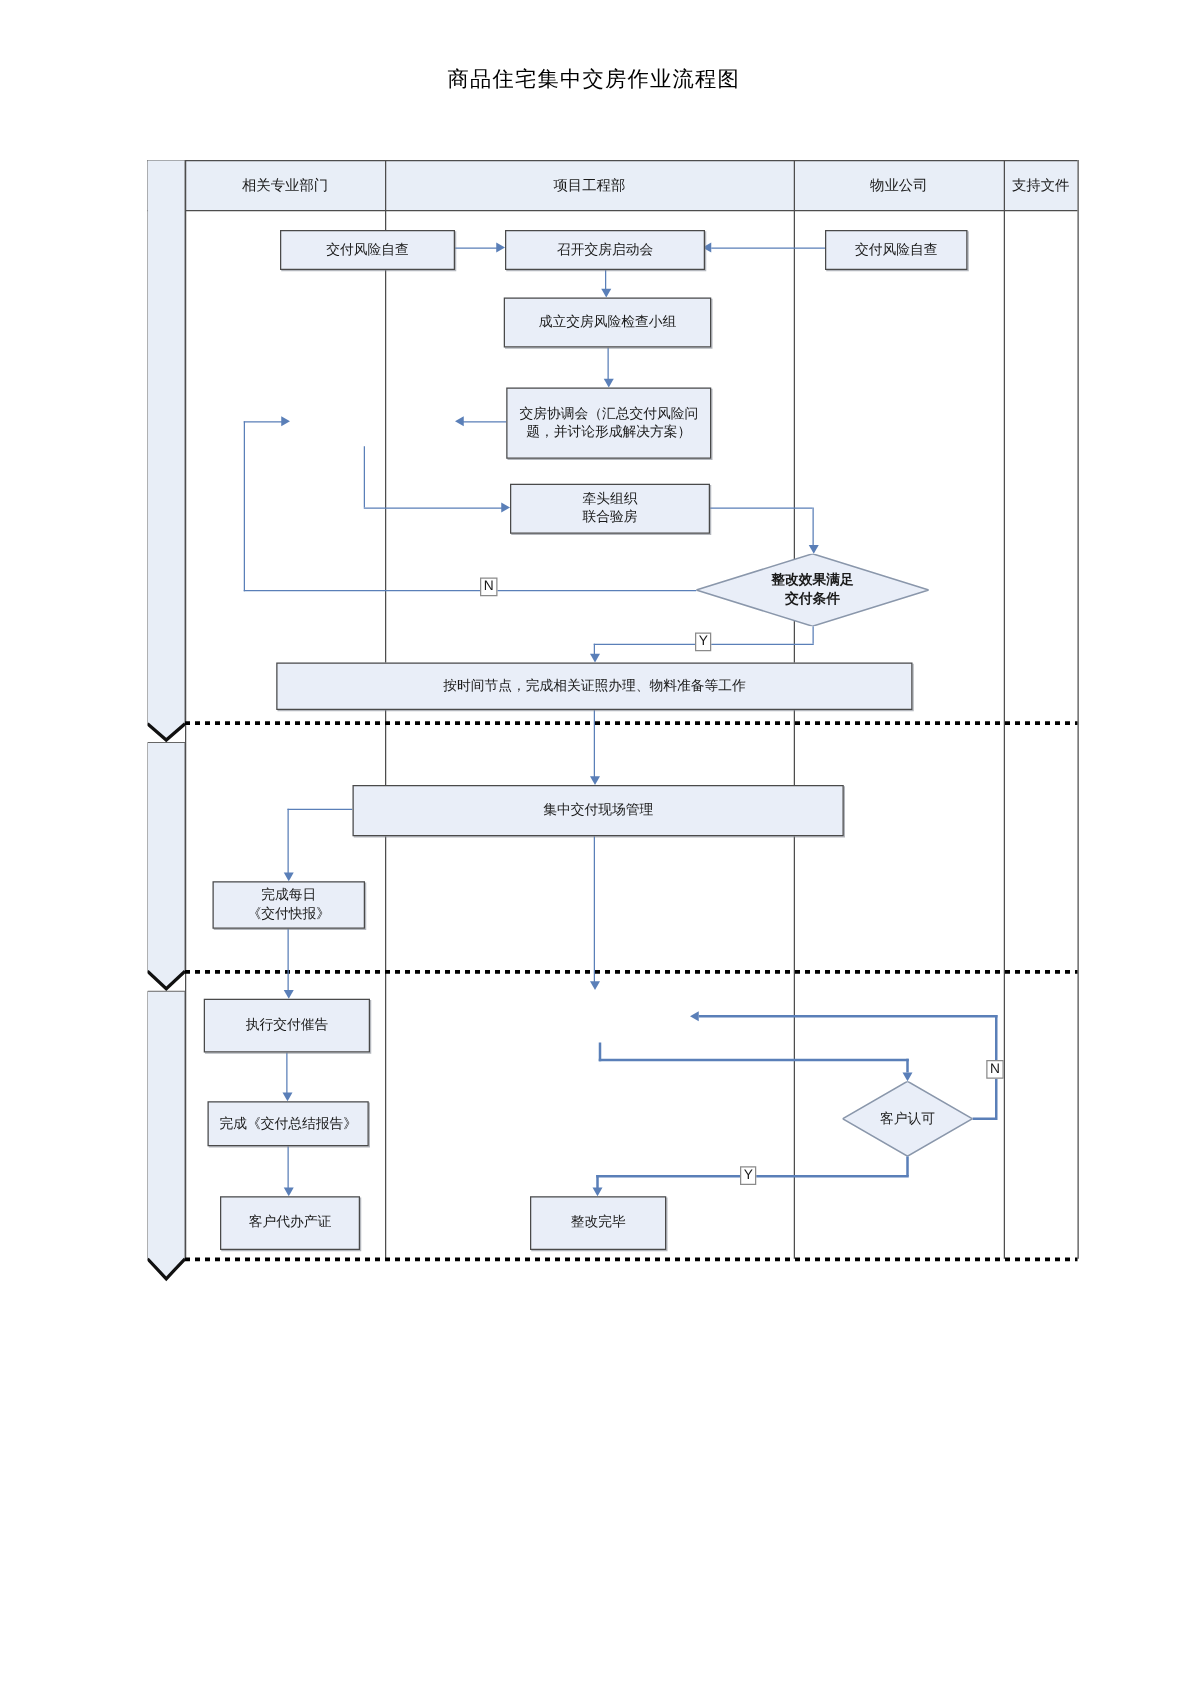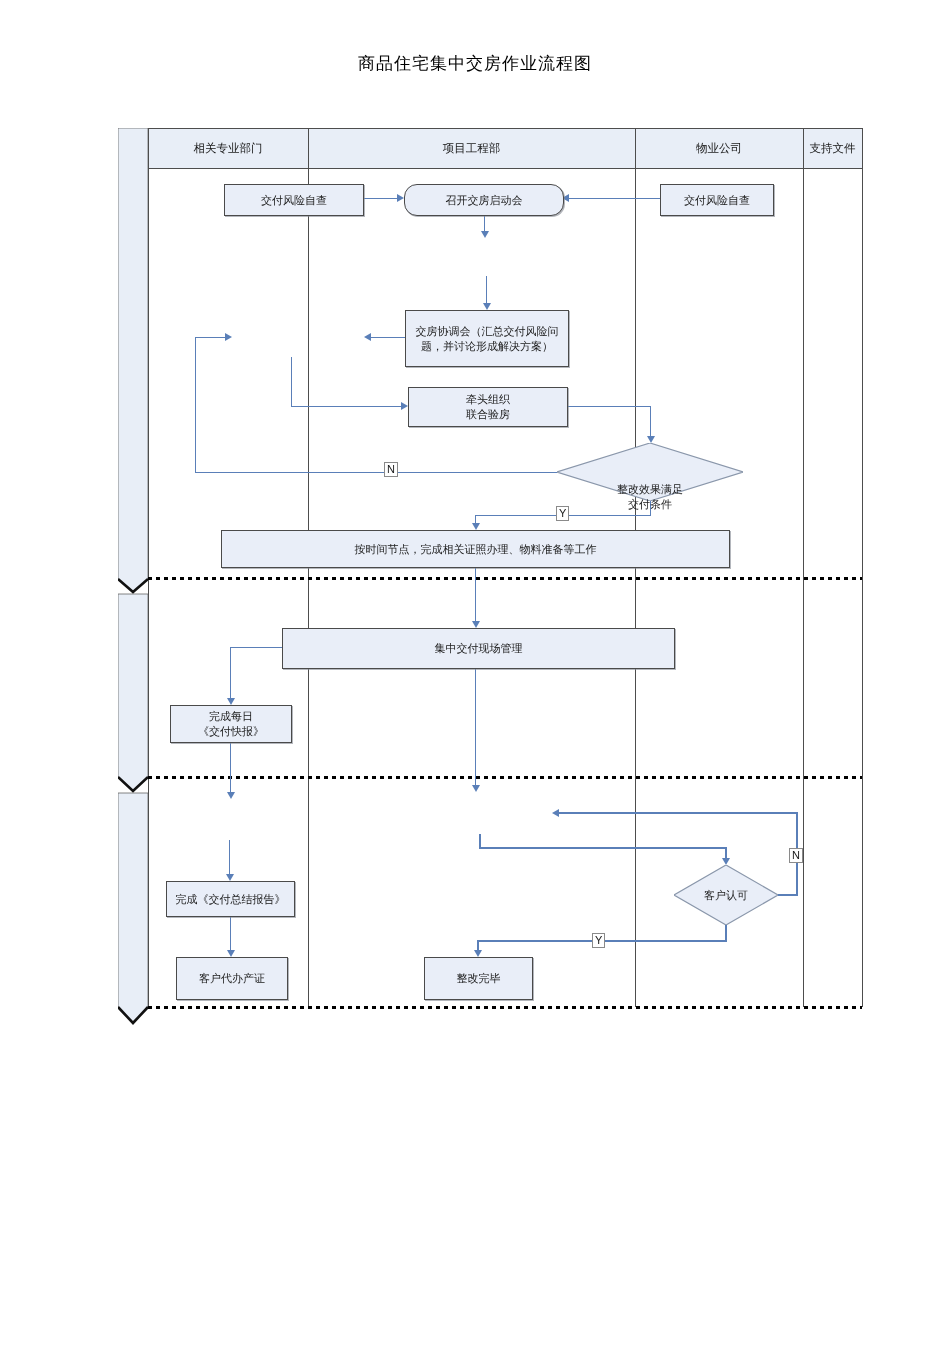--- a/index.html
+++ b/index.html
@@ -73,38 +73,40 @@
   <div class="lanehdr" style="left:148px;width:160px;">相关专业部门</div>
   <div class="lanehdr" style="left:308px;width:327px;">项目工程部</div>
   <div class="lanehdr" style="left:635px;width:168px;">物业公司</div>
   <div class="lanehdr" style="left:803px;width:59px;text-align:right;">支持文件</div>
 
   <div class="phase" style="left:125px;top:498px;">段阶备准付交</div>
   <div class="phase" style="left:125px;top:716px;">段阶付交</div>
   <div class="phase" style="left:124px;top:952px;font-size:15px;line-height:17px;width:18px;">后付交</div>
 
   <div class="node" style="left:224px;top:184px;width:138px;height:30px;">交付风险自查</div>
-  <div class="node" style="left:404px;top:184px;width:158px;height:30px;border-radius:13px;">召开交房启动会</div>
+  <div class="node" style="left:404px;top:184px;width:158px;height:30px;">召开交房启动会</div>
   <div class="node" style="left:660px;top:184px;width:112px;height:30px;">交付风险自查</div>
+  <div class="node" style="left:403px;top:238px;width:164px;height:38px;">成立交房风险检查小组</div>
   <div class="node" style="left:405px;top:310px;width:162px;height:55px;">交房协调会（汇总交付风险问
 题，并讨论形成解决方案）</div>
   <div class="node" style="left:221px;top:530px;width:507px;height:36px;">按时间节点，完成相关证照办理、物料准备等工作</div>
   <div class="node" style="left:408px;top:387px;width:158px;height:38px;">牵头组织
 联合验房</div>
   <div class="node" style="left:282px;top:628px;width:391px;height:39px;">集中交付现场管理</div>
   <div class="node" style="left:170px;top:705px;width:120px;height:36px;">完成每日
 《交付快报》</div>
+  <div class="node" style="left:163px;top:799px;width:131px;height:41px;">执行交付催告</div>
   <div class="node" style="left:166px;top:881px;width:127px;height:34px;text-align:center;">完成《交付总结报告》</div>
   <div class="node" style="left:176px;top:957px;width:110px;height:41px;">客户代办产证</div>
   <div class="node" style="left:424px;top:957px;width:107px;height:41px;">整改完毕</div>
 
   <svg class="dsvg" style="left:557px;top:443px;" width="186" height="58" viewBox="0 0 186 58">
     <polygon points="93,0 186,29 93,58 0,29" fill="#e9eef8" stroke="#8a97ab" stroke-width="1.2"></polygon>
   </svg>
-  <div class="dtext" style="left:557px;top:468px;width:186px;height:58px;">整改效果满足
+  <div class="dtext" style="left:557px;top:443px;width:186px;height:58px;font-weight:bold;">整改效果满足
 交付条件</div>
 
   <svg class="dsvg" style="left:674px;top:865px;" width="104" height="60" viewBox="0 0 104 60">
     <polygon points="52,0 104,30 52,60 0,30" fill="#e9eef8" stroke="#8a97ab" stroke-width="1.2"></polygon>
   </svg>
   <div class="dtext" style="left:674px;top:865px;width:104px;height:60px;">客户认可</div>
 
   <div class="line" style="left:363px;top:198px;width:35px;height:1px;"></div>
   <div class="ah ah-r" style="left:397px;top:194px;"></div>
 

